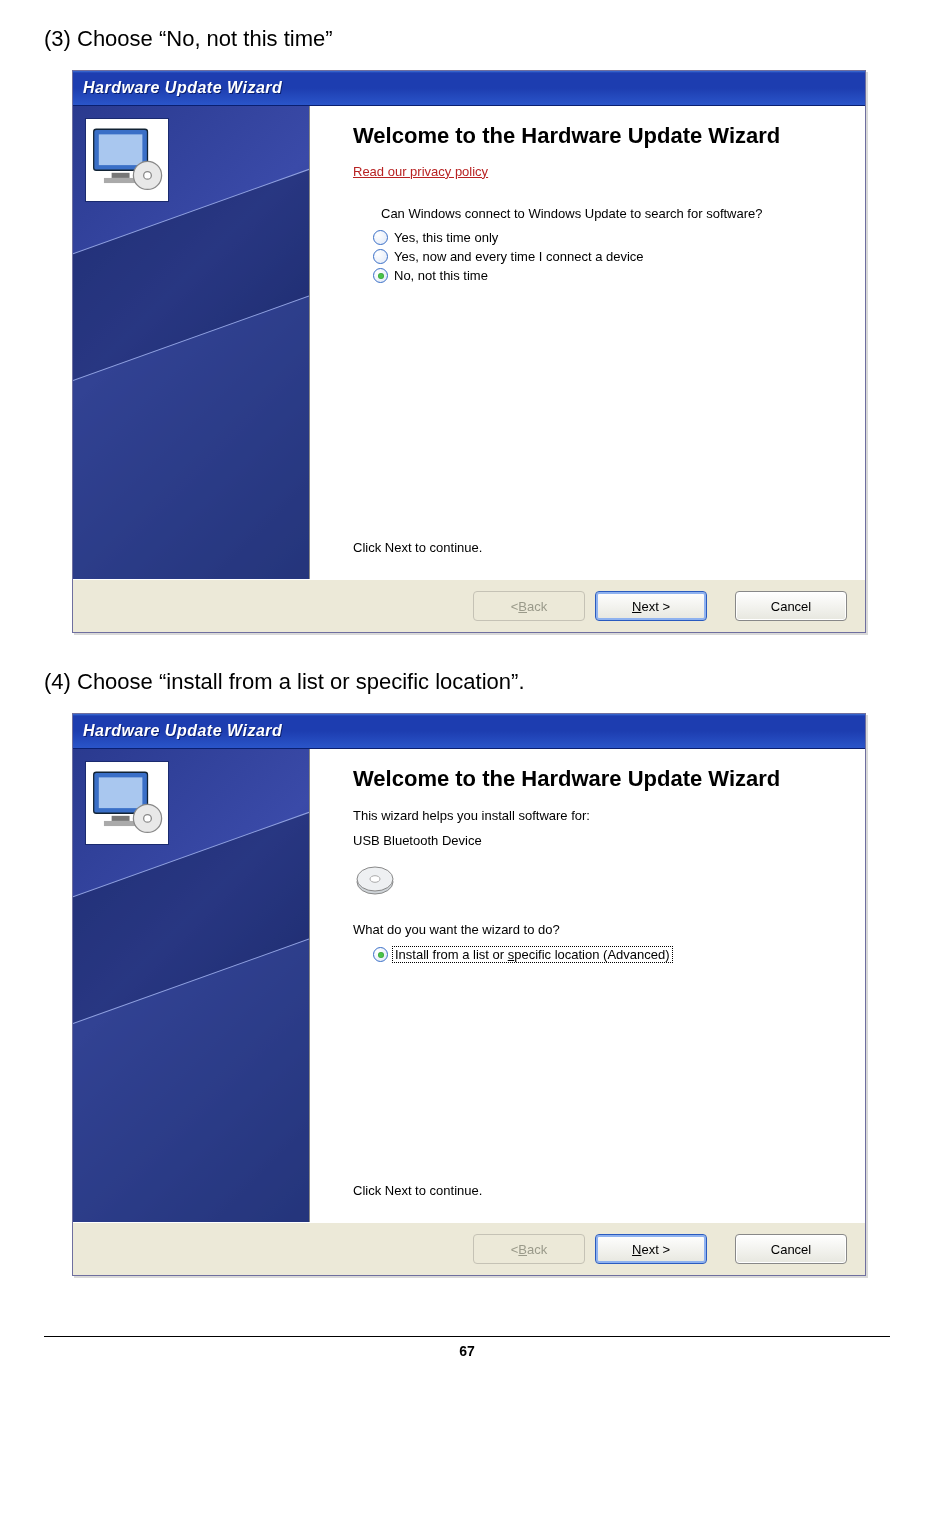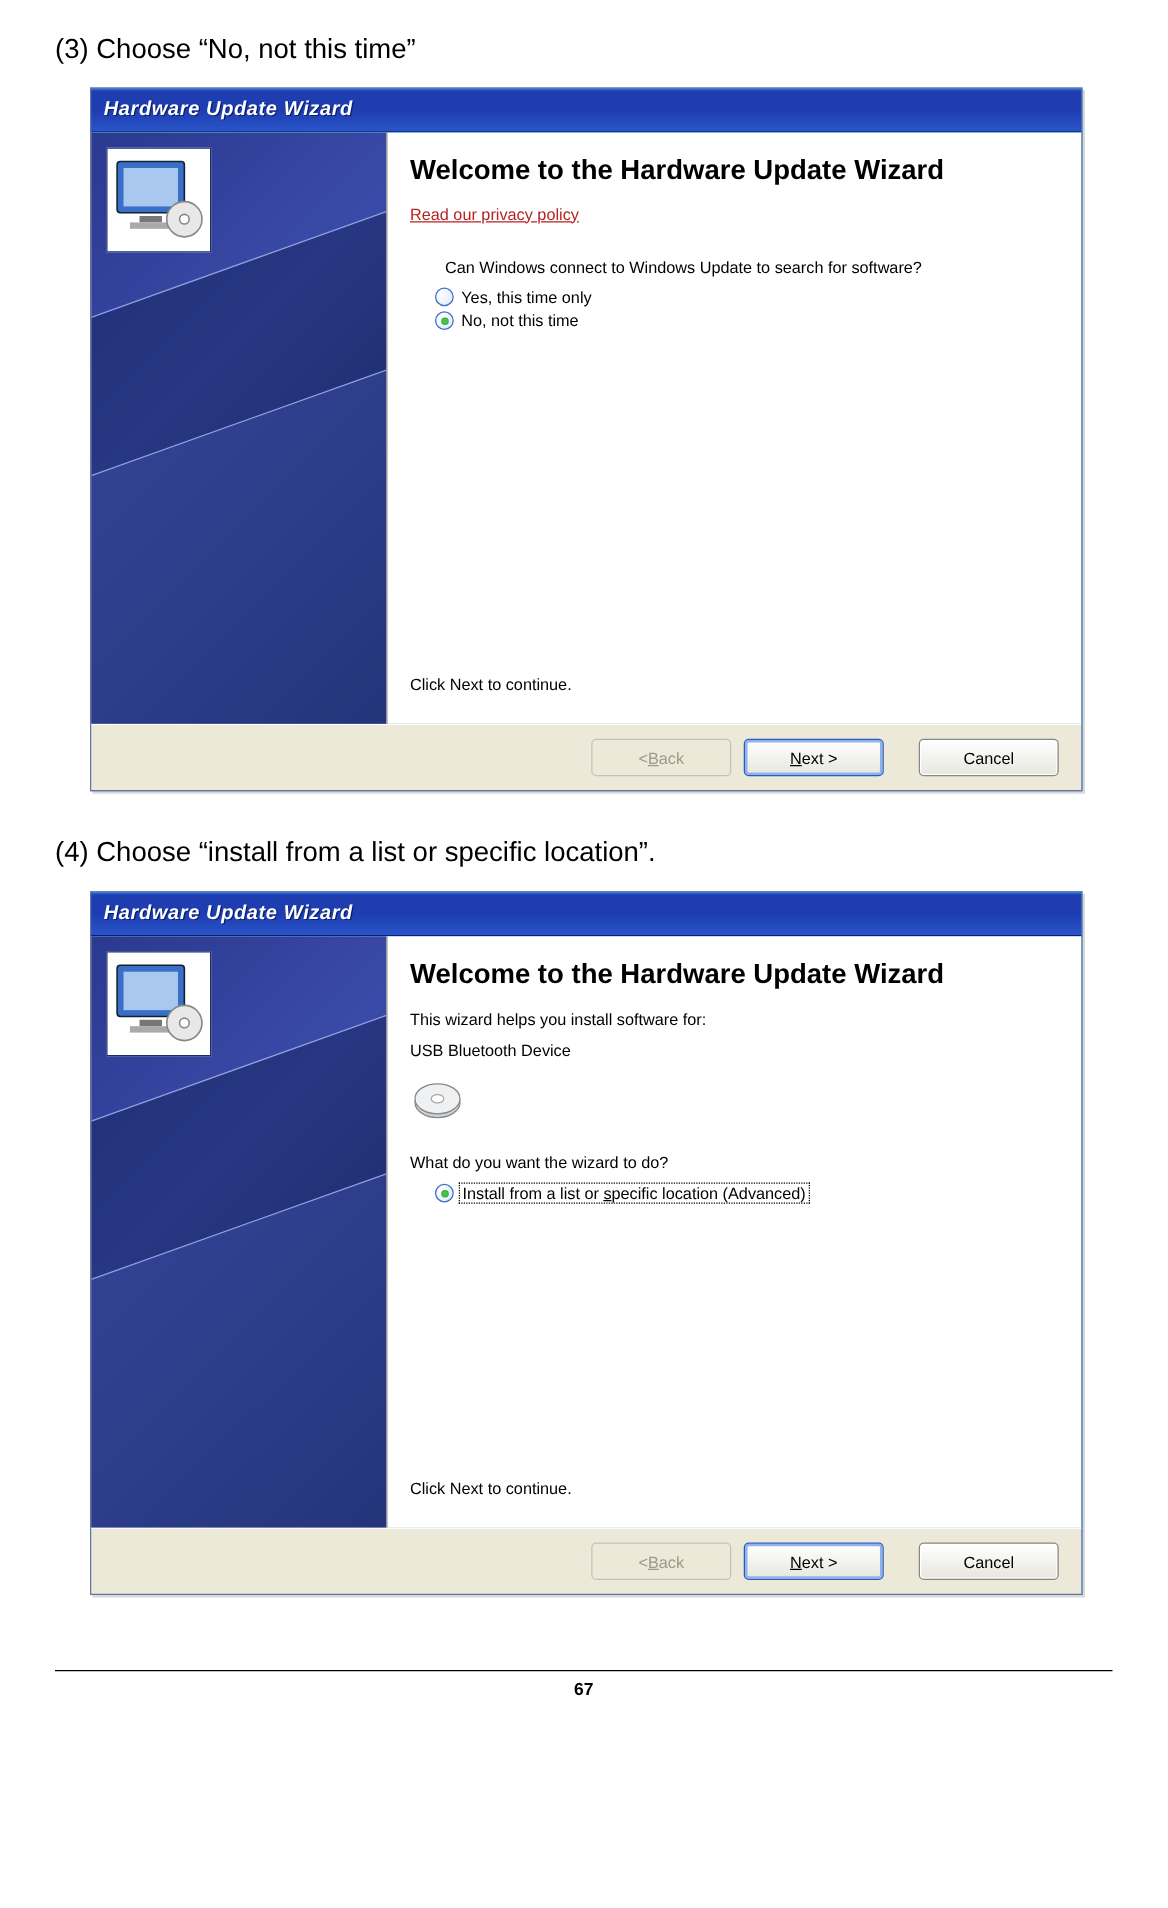--- a/index.html
+++ b/index.html
@@ -15,21 +15,21 @@
   }
   .instruction {
     font-size: 22px;
     margin: 0 0 18px 0;
   }
   .wizard-frame {
     margin-left: 28px;
     width: 792px;
     border: 1px solid #6f6f9f;
     box-shadow: 2px 2px 0 rgba(0,0,0,0.15);
-    background: #0ea5e9;
+    background: #22c55e;
     margin-bottom: 36px;
   }
   .titlebar {
     height: 34px;
     background: linear-gradient(to bottom, #3b6ed5 0%, #1d3db0 6%, #1d3db0 50%, #2a55c9 100%);
     border-bottom: 1px solid #0a1f70;
     color: #fff;
     display: flex;
     align-items: center;
     padding: 0 10px;
@@ -37,20 +37,21 @@
     font-style: italic;
     font-weight: bold;
     font-family: "Trebuchet MS", Arial, sans-serif;
     text-shadow: 1px 1px 0 #0a1f70;
     letter-spacing: 0.5px;
   }
   .body-row {
     display: flex;
     height: 473px;
     background: #fff;
+    gap: 25px;
   }
   .sidebar {
     width: 236px;
     background: linear-gradient(135deg, #2a3a8f 0%, #3a4aa8 40%, #1a2a6f 100%);
     position: relative;
     overflow: hidden;
     border-right: 1px solid #888;
     flex-shrink: 0;
   }
   .sidebar svg { width:100%; height:100%; }
@@ -206,20 +207,24 @@
       </div>
       <div class="content">
         <h2>Welcome to the Hardware Update Wizard</h2>
         <span class="privacy-link">Read our privacy policy</span>
 
         <p style="margin-top:14px;margin-left:28px;">Can Windows connect to Windows Update to search for software?</p>
         <div class="field-group">
           <div class="radio-row">
             <span class="radio-dot"></span>
             <span>Yes, this time only</span>
+          </div>
+          <div class="radio-row">
+            <span class="radio-dot"></span>
+            <span>Yes, now and every time I connect a device</span>
           </div>
           <div class="radio-row">
             <span class="radio-dot selected"></span>
             <span>No, not this time</span>
           </div>
         </div>
         <p style="position:absolute;bottom:14px;left:18px;">Click Next to continue.</p>
       </div>
     </div>
     <div class="buttonbar">

